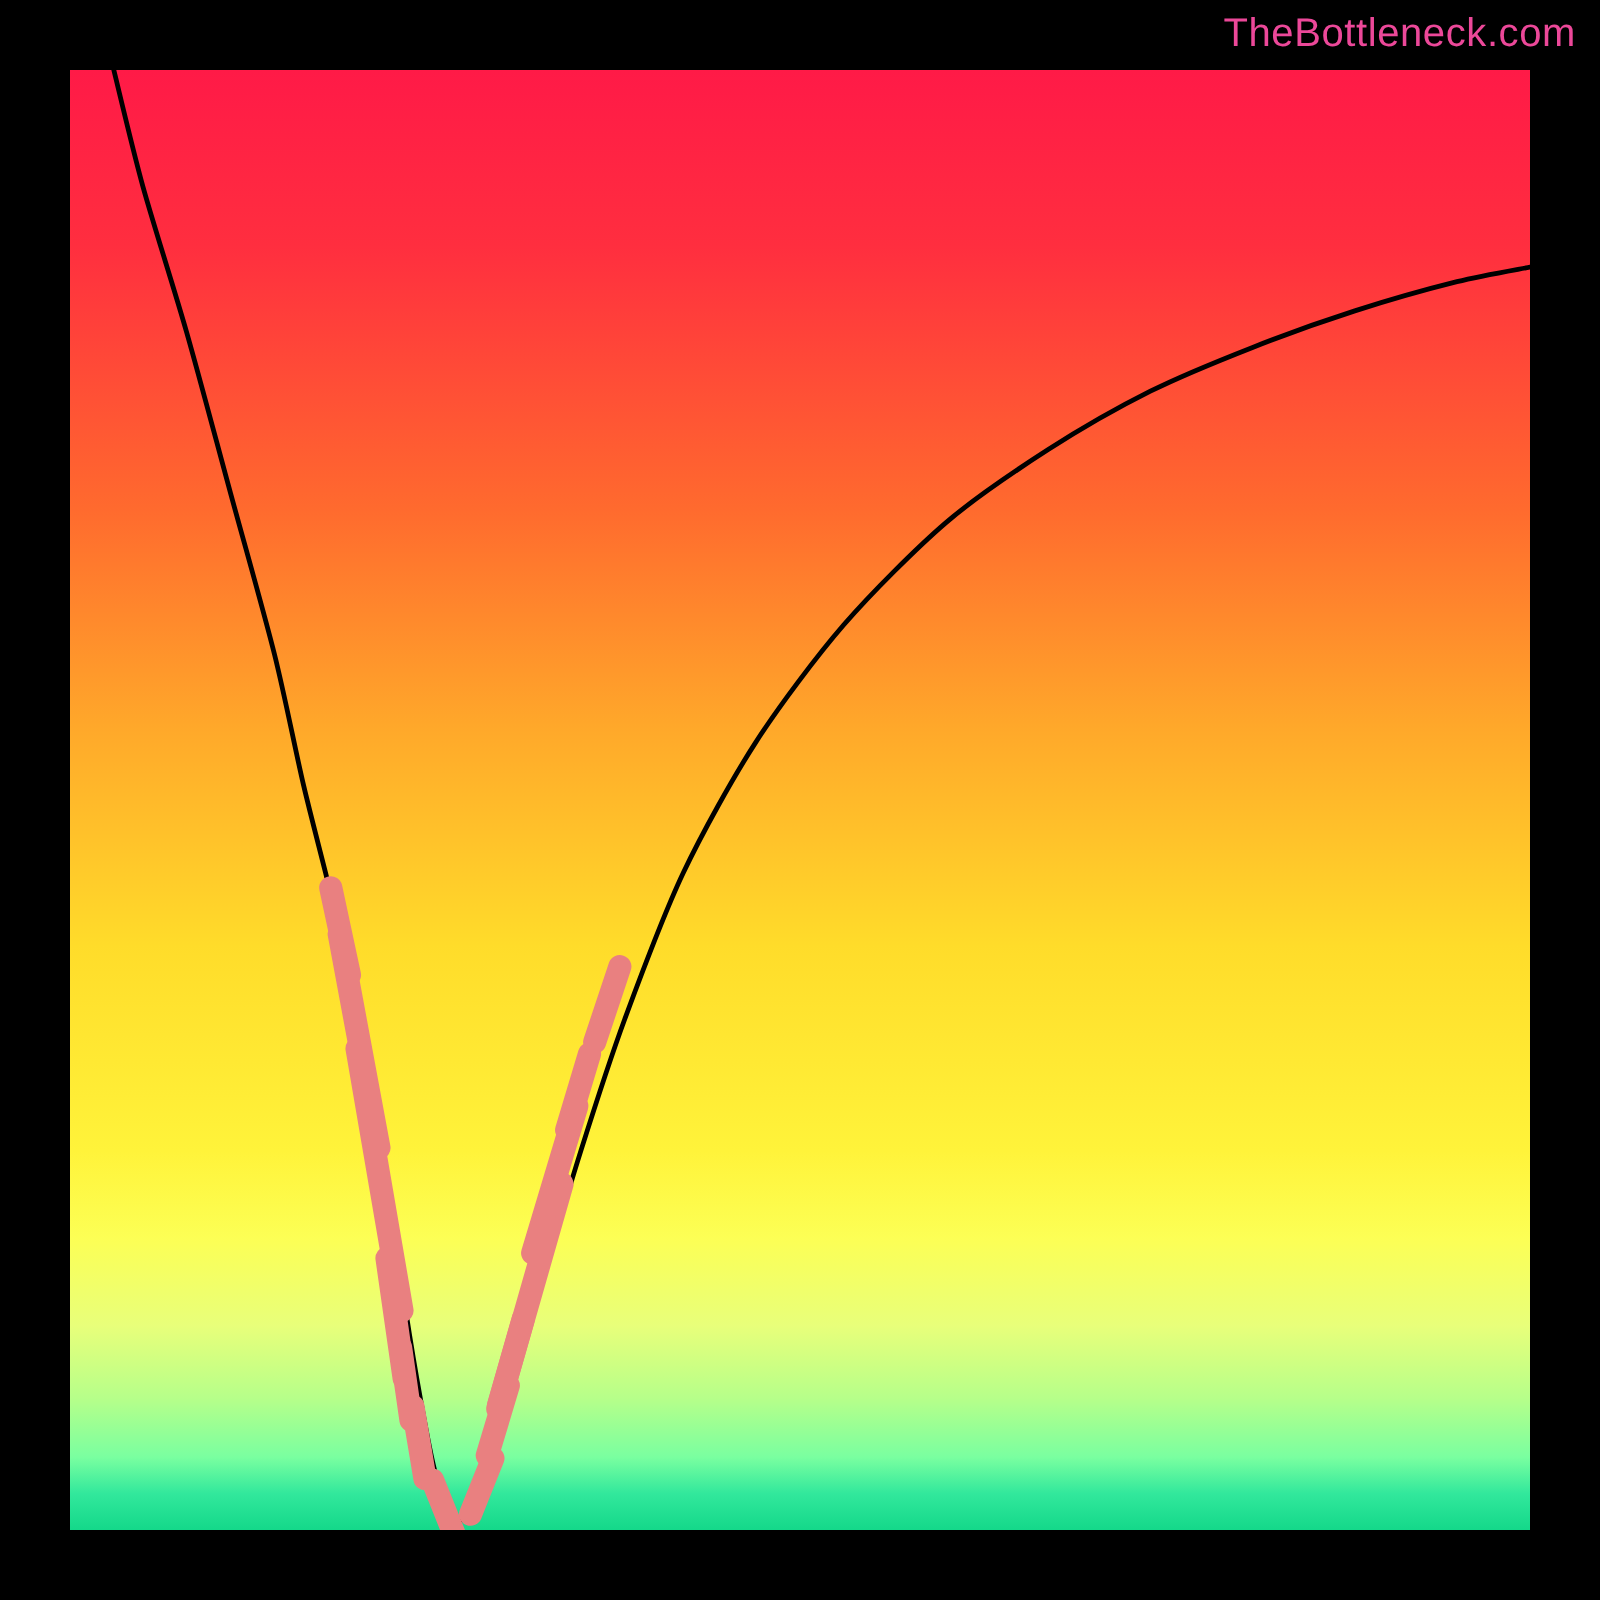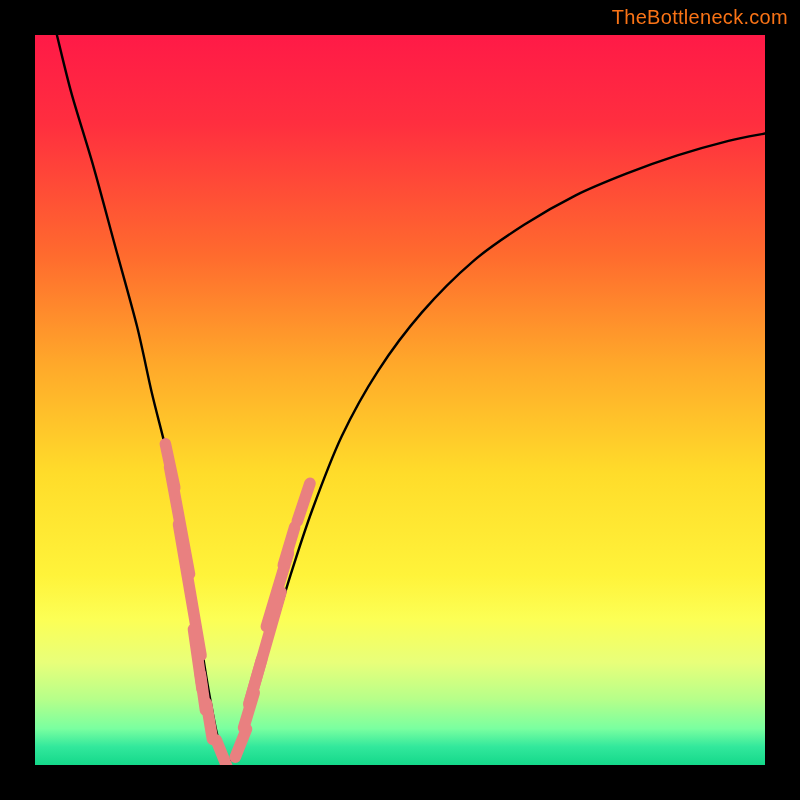--- a/index.html
+++ b/index.html
@@ -29,21 +29,21 @@
     position: absolute;
     left: 0;
     top: 0;
     width: 730px;
     height: 730px;
   }
   .watermark {
     position: absolute;
     top: 6px;
     right: 12px;
-    color: #f97316;
+    color: #ec4899;
     font-size: 20px;
     font-weight: 500;
     letter-spacing: 0.3px;
     user-select: none;
   }
   svg.curve-layer {
     position: absolute;
     left: 0;
     top: 0;
     width: 730px;

